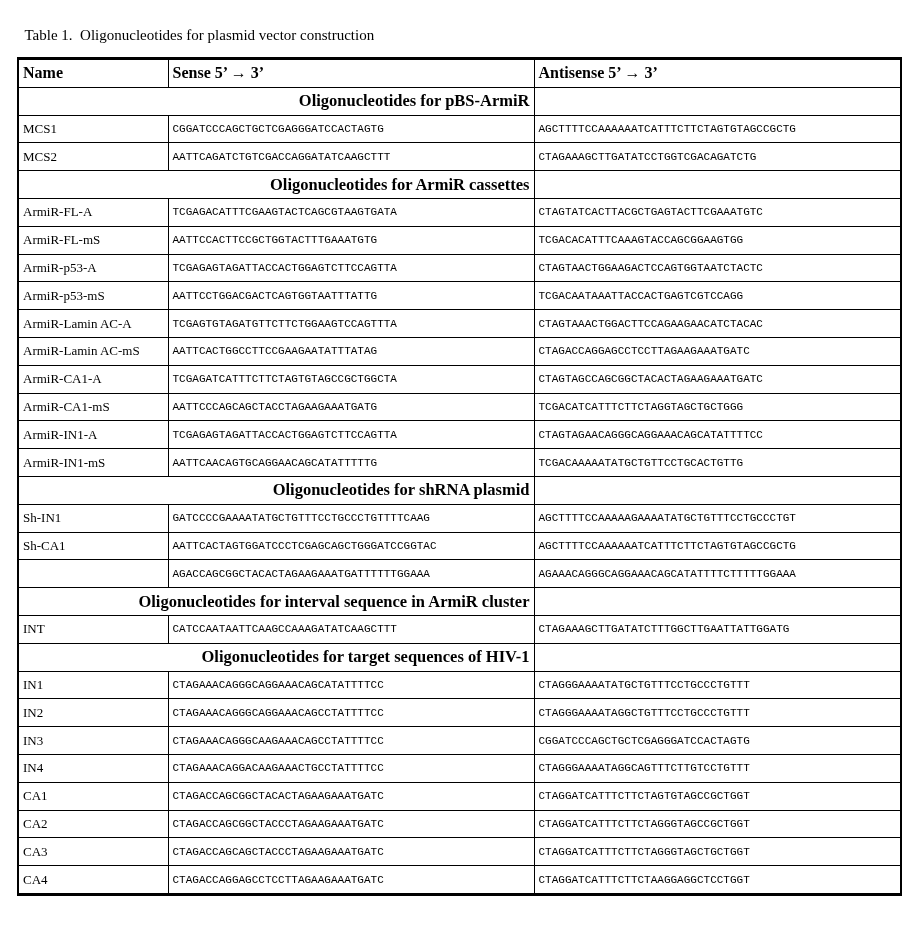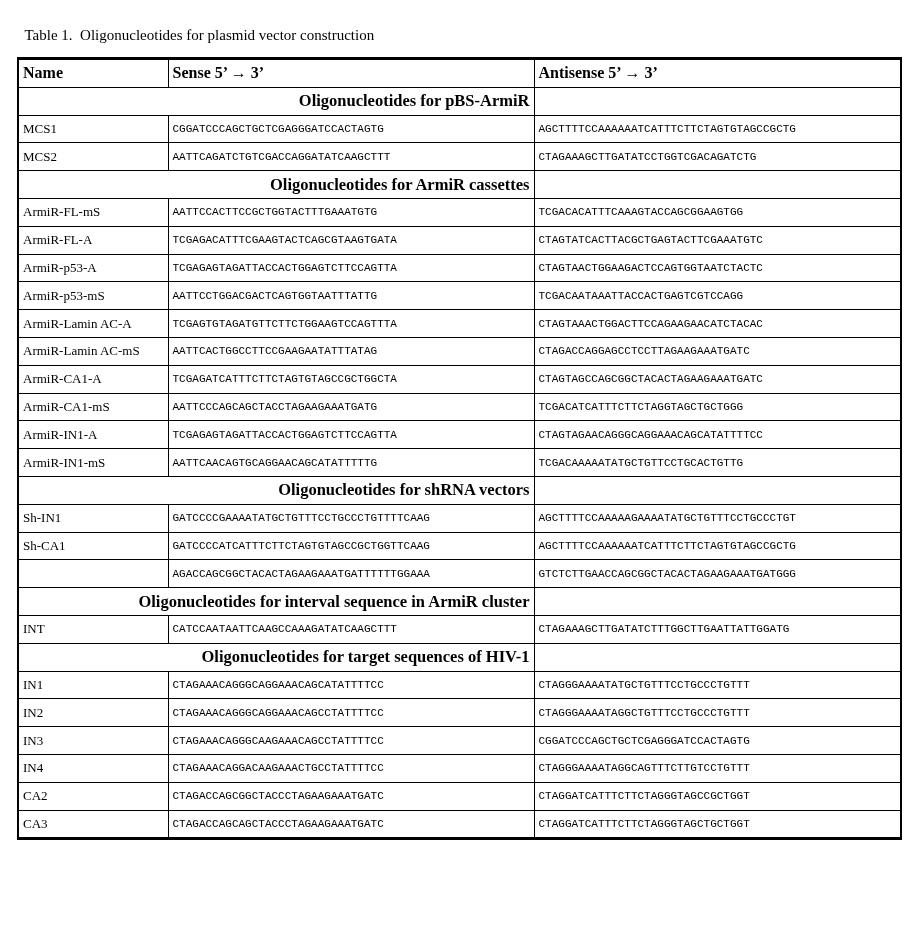--- a/index.html
+++ b/index.html
@@ -93,30 +93,30 @@
       <tr>
         <td class="name-cell">MCS2</td>
         <td class="seq-cell">AATTCAGATCTGTCGACCAGGATATCAAGCTTT</td>
         <td class="seq-cell">CTAGAAAGCTTGATATCCTGGTCGACAGATCTG</td>
       </tr>
       <tr>
         <td colspan="2" class="section-cell">Oligonucleotides for ArmiR cassettes</td>
         <td></td>
       </tr>
       <tr>
+        <td class="name-cell">ArmiR-FL-A</td>
+        <td class="seq-cell">TCGAGACATTTCGAAGTACTCAGCGTAAGTGATA</td>
+        <td class="seq-cell">CTAGTATCACTTACGCTGAGTACTTCGAAATGTC</td>
+      </tr>
+      <tr>
         <td class="name-cell">ArmiR-FL-mS</td>
         <td class="seq-cell">AATTCCACTTCCGCTGGTACTTTGAAATGTG</td>
         <td class="seq-cell">TCGACACATTTCAAAGTACCAGCGGAAGTGG</td>
       </tr>
       <tr>
-        <td class="name-cell">ArmiR-FL-A</td>
-        <td class="seq-cell">TCGAGACATTTCGAAGTACTCAGCGTAAGTGATA</td>
-        <td class="seq-cell">CTAGTATCACTTACGCTGAGTACTTCGAAATGTC</td>
-      </tr>
-      <tr>
         <td class="name-cell">ArmiR-p53-A</td>
         <td class="seq-cell">TCGAGAGTAGATTACCACTGGAGTCTTCCAGTTA</td>
         <td class="seq-cell">CTAGTAACTGGAAGACTCCAGTGGTAATCTACTC</td>
       </tr>
       <tr>
         <td class="name-cell">ArmiR-p53-mS</td>
         <td class="seq-cell">AATTCCTGGACGACTCAGTGGTAATTTATTG</td>
         <td class="seq-cell">TCGACAATAAATTACCACTGAGTCGTCCAGG</td>
       </tr>
       <tr>
@@ -143,37 +143,37 @@
         <td class="name-cell">ArmiR-IN1-A</td>
         <td class="seq-cell">TCGAGAGTAGATTACCACTGGAGTCTTCCAGTTA</td>
         <td class="seq-cell">CTAGTAGAACAGGGCAGGAAACAGCATATTTTCC</td>
       </tr>
       <tr>
         <td class="name-cell">ArmiR-IN1-mS</td>
         <td class="seq-cell">AATTCAACAGTGCAGGAACAGCATATTTTTG</td>
         <td class="seq-cell">TCGACAAAAATATGCTGTTCCTGCACTGTTG</td>
       </tr>
       <tr>
-        <td colspan="2" class="section-cell">Oligonucleotides for shRNA vectors</td>
+        <td colspan="2" class="section-cell">Oligonucleotides for shRNA plasmid</td>
         <td></td>
       </tr>
       <tr>
         <td class="name-cell">Sh-IN1</td>
         <td class="seq-cell">GATCCCCGAAAATATGCTGTTTCCTGCCCTGTTTTCAAG</td>
         <td class="seq-cell">AGCTTTTCCAAAAAGAAAATATGCTGTTTCCTGCCCTGT</td>
       </tr>
       <tr>
         <td class="name-cell">Sh-CA1</td>
-        <td class="seq-cell">GATCCCCATCATTTCTTCTAGTGTAGCCGCTGGTTCAAG</td>
+        <td class="seq-cell">AATTCACTAGTGGATCCCTCGAGCAGCTGGGATCCGGTAC</td>
         <td class="seq-cell">AGCTTTTCCAAAAAATCATTTCTTCTAGTGTAGCCGCTG</td>
       </tr>
       <tr>
         <td class="name-cell"></td>
         <td class="seq-cell">AGACCAGCGGCTACACTAGAAGAAATGATTTTTTGGAAA</td>
-        <td class="seq-cell">GTCTCTTGAACCAGCGGCTACACTAGAAGAAATGATGGG</td>
+        <td class="seq-cell">AGAAACAGGGCAGGAAACAGCATATTTTCTTTTTGGAAA</td>
       </tr>
       <tr>
         <td colspan="2" class="section-cell">Oligonucleotides for interval sequence in ArmiR cluster</td>
         <td></td>
       </tr>
       <tr>
         <td class="name-cell">INT</td>
         <td class="seq-cell">CATCCAATAATTCAAGCCAAAGATATCAAGCTTT</td>
         <td class="seq-cell">CTAGAAAGCTTGATATCTTTGGCTTGAATTATTGGATG</td>
       </tr>
@@ -195,23 +195,33 @@
         <td class="name-cell">IN3</td>
         <td class="seq-cell">CTAGAAACAGGGCAAGAAACAGCCTATTTTCC</td>
         <td class="seq-cell">CGGATCCCAGCTGCTCGAGGGATCCACTAGTG</td>
       </tr>
       <tr>
         <td class="name-cell">IN4</td>
         <td class="seq-cell">CTAGAAACAGGACAAGAAACTGCCTATTTTCC</td>
         <td class="seq-cell">CTAGGGAAAATAGGCAGTTTCTTGTCCTGTTT</td>
       </tr>
       <tr>
+        <td class="name-cell">CA1</td>
+        <td class="seq-cell">CTAGACCAGCGGCTACACTAGAAGAAATGATC</td>
+        <td class="seq-cell">CTAGGATCATTTCTTCTAGTGTAGCCGCTGGT</td>
+      </tr>
+      <tr>
         <td class="name-cell">CA2</td>
         <td class="seq-cell">CTAGACCAGCGGCTACCCTAGAAGAAATGATC</td>
         <td class="seq-cell">CTAGGATCATTTCTTCTAGGGTAGCCGCTGGT</td>
       </tr>
       <tr>
         <td class="name-cell">CA3</td>
         <td class="seq-cell">CTAGACCAGCAGCTACCCTAGAAGAAATGATC</td>
         <td class="seq-cell">CTAGGATCATTTCTTCTAGGGTAGCTGCTGGT</td>
+      </tr>
+      <tr>
+        <td class="name-cell">CA4</td>
+        <td class="seq-cell">CTAGACCAGGAGCCTCCTTAGAAGAAATGATC</td>
+        <td class="seq-cell">CTAGGATCATTTCTTCTAAGGAGGCTCCTGGT</td>
       </tr>
     </tbody>
 </table>
 
 </body></html>

